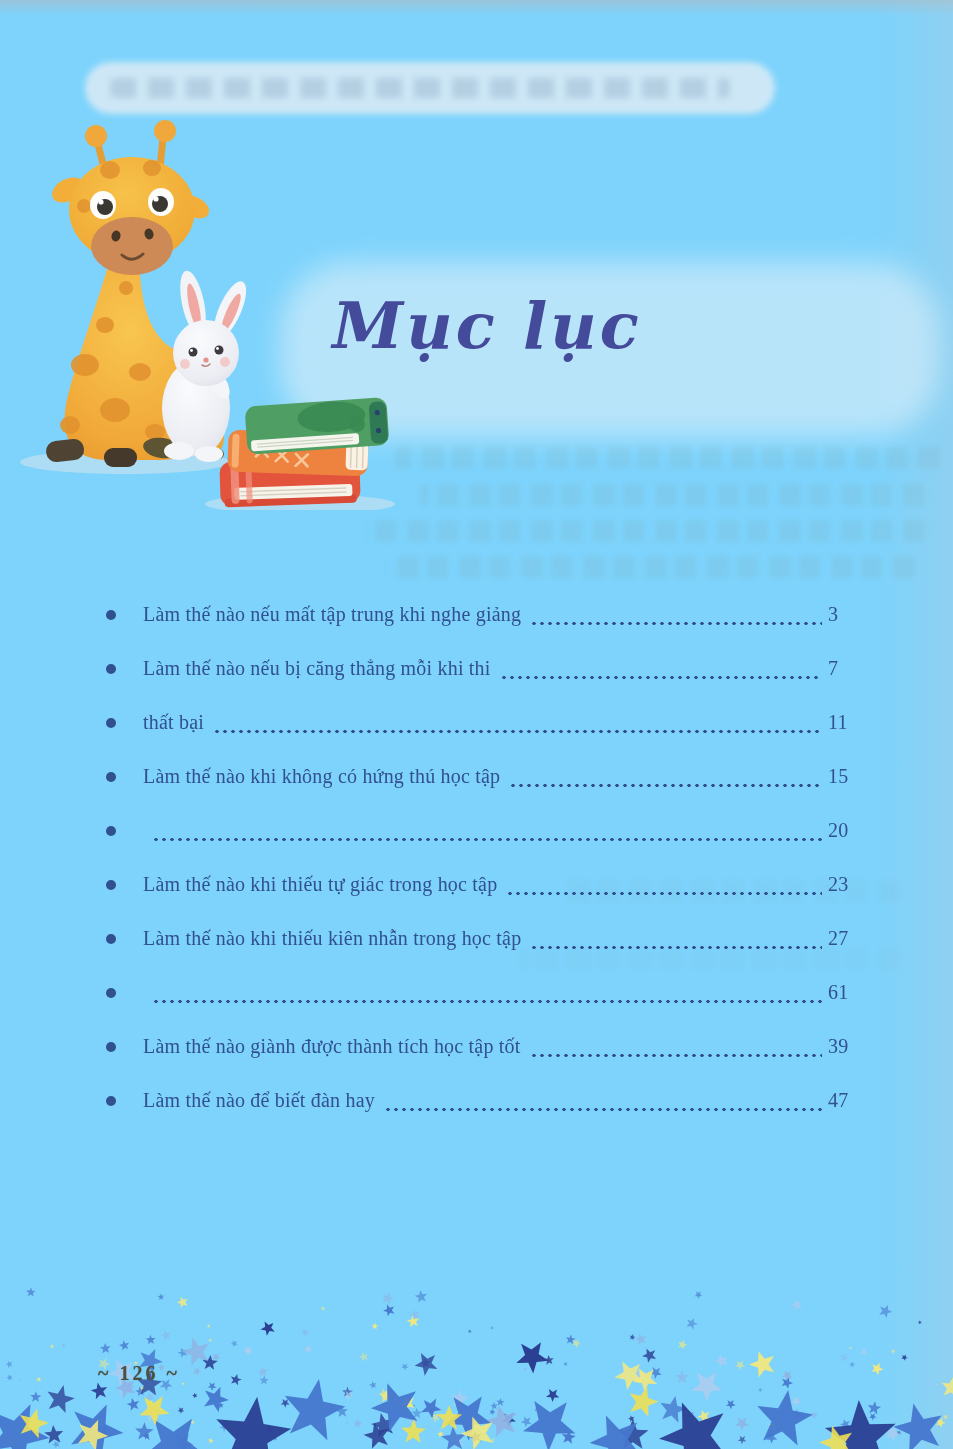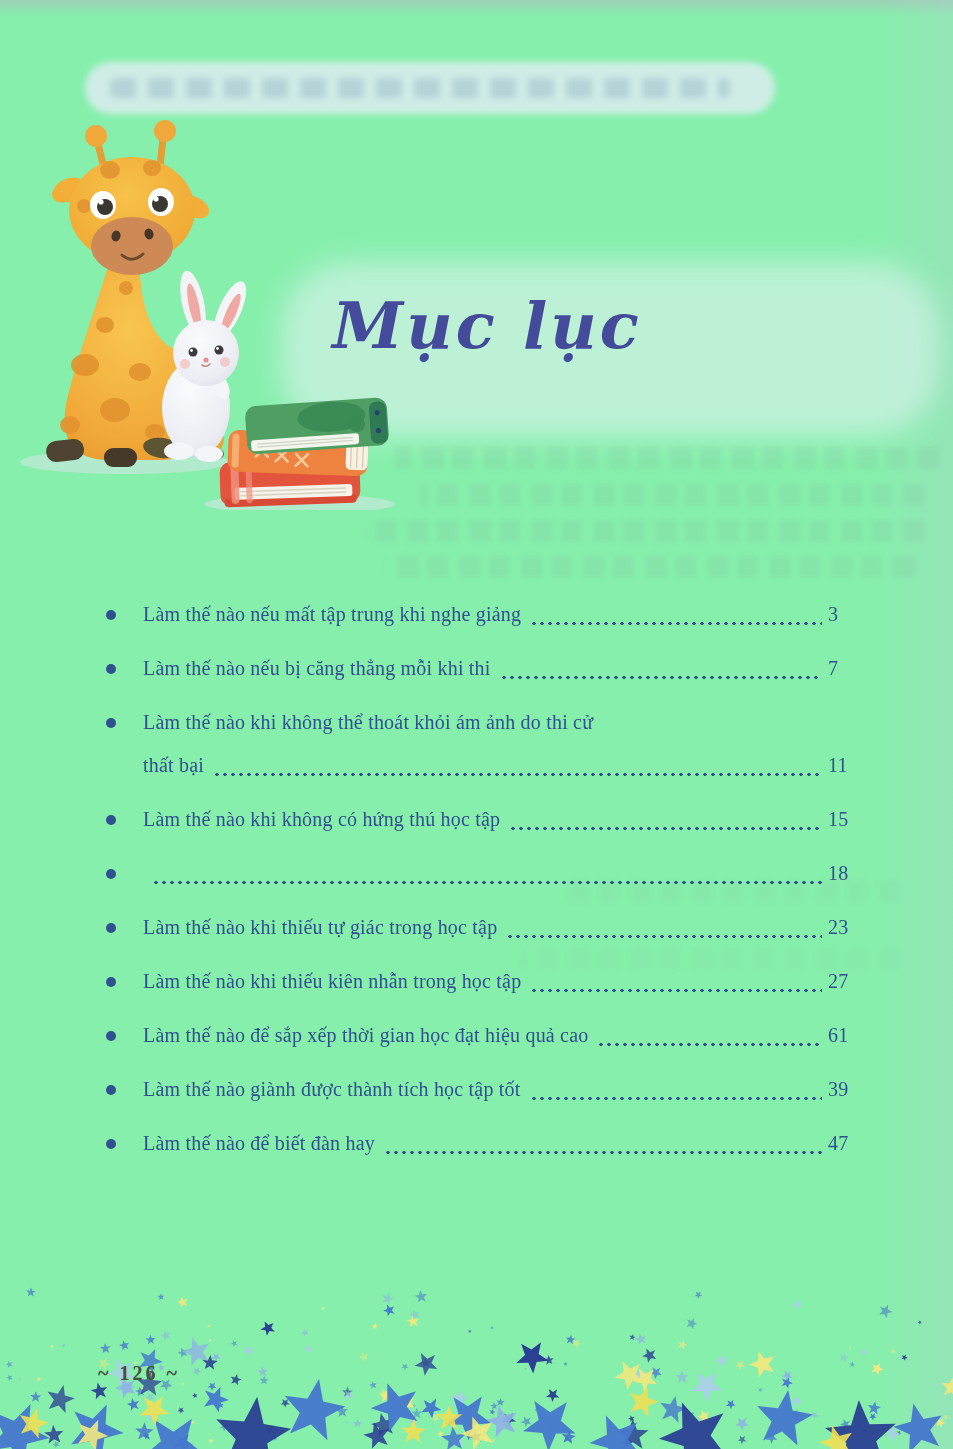--- a/index.html
+++ b/index.html
@@ -3,21 +3,21 @@
 <meta charset="utf-8">
 <style>
   :root{
     --ink:#31508f;
     --title:#454b9b;
     --footer:#4d503f;
   }
   html,body{margin:0;padding:0;background:#eef0f2;}
   .page{
     position:relative; width:953px; height:1449px; overflow:hidden;
-    background:#86efac;
+    background:#7dd3fc;
     font-family:"Liberation Serif","DejaVu Serif",serif;
   }
   
   .scan-top{
     position:absolute; left:0; top:0; width:100%; height:16px;
     background:linear-gradient(180deg, rgba(176,184,190,.55), rgba(176,184,190,0));
   }
   .scan-gutter{
     position:absolute; right:0; top:0; width:78px; height:100%;
     background:linear-gradient(90deg, rgba(185,202,214,0), rgba(185,202,214,.28));
@@ -246,21 +246,20 @@
           <div class="line last">
             <span class="t">Làm thế nào nếu bị căng thẳng mỗi khi thi</span>
             <span class="leader"></span>
             <span class="pg">7</span>
           </div>
         </div>
       </div>
       <div class="toc-entry">
         <span class="bullet"></span>
         <div class="entry-body">
-          <div class="line">Làm thế nào khi không thể thoát khỏi ám ảnh do thi cử</div>
           <div class="line last">
             <span class="t">thất bại</span>
             <span class="leader"></span>
             <span class="pg">11</span>
           </div>
         </div>
       </div>
       <div class="toc-entry">
         <span class="bullet"></span>
         <div class="entry-body">
@@ -269,21 +268,21 @@
             <span class="leader"></span>
             <span class="pg">15</span>
           </div>
         </div>
       </div>
       <div class="toc-entry">
         <span class="bullet"></span>
         <div class="entry-body">
           <div class="line last">
             <span class="leader"></span>
-            <span class="pg">18</span>
+            <span class="pg">20</span>
           </div>
         </div>
       </div>
       <div class="toc-entry">
         <span class="bullet"></span>
         <div class="entry-body">
           <div class="line last">
             <span class="t">Làm thế nào khi thiếu tự giác trong học tập</span>
             <span class="leader"></span>
             <span class="pg">23</span>
@@ -297,21 +296,20 @@
             <span class="t">Làm thế nào khi thiếu kiên nhẫn trong học tập</span>
             <span class="leader"></span>
             <span class="pg">27</span>
           </div>
         </div>
       </div>
       <div class="toc-entry">
         <span class="bullet"></span>
         <div class="entry-body">
           <div class="line last">
-            <span class="t">Làm thế nào để sắp xếp thời gian học đạt hiệu quả cao</span>
             <span class="leader"></span>
             <span class="pg">61</span>
           </div>
         </div>
       </div>
       <div class="toc-entry">
         <span class="bullet"></span>
         <div class="entry-body">
           <div class="line last">
             <span class="t">Làm thế nào giành được thành tích học tập tốt</span>

